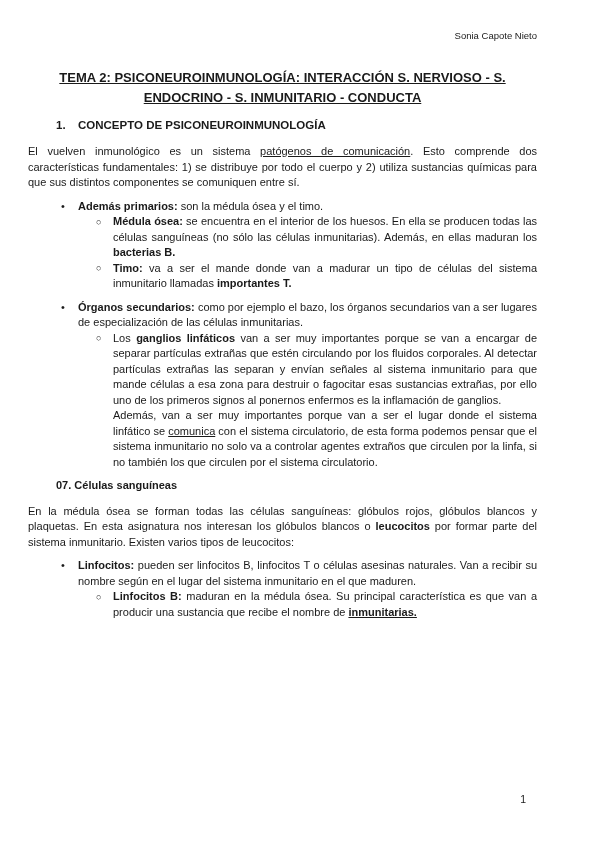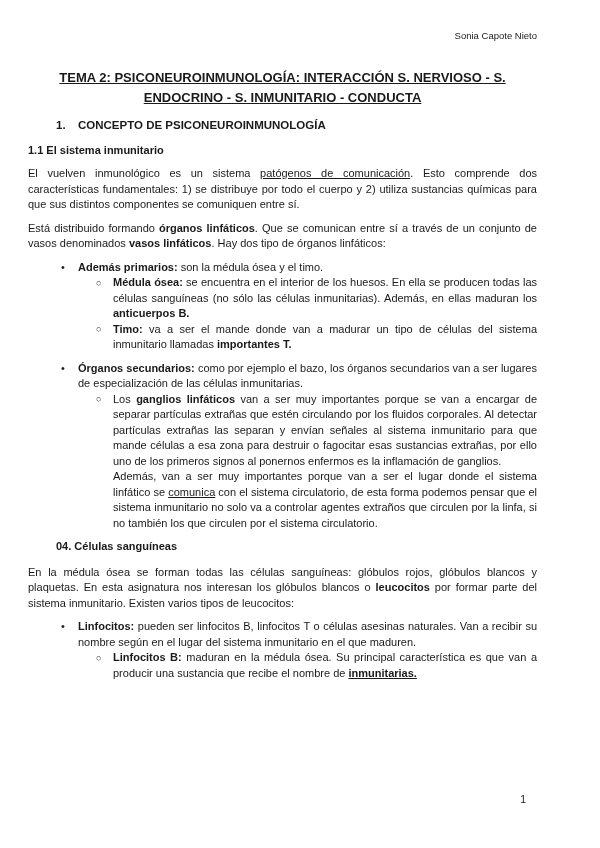--- a/index.html
+++ b/index.html
@@ -77,32 +77,30 @@
   <div class="author">Sonia Capote Nieto</div>
 
   <div class="doc-title">
     <span>TEMA 2: PSICONEUROINMUNOLOGÍA: INTERACCIÓN S. NERVIOSO - S. ENDOCRINO - S. INMUNITARIO - CONDUCTA</span>
   </div>
 
   <div class="h1">
     <span class="num">1.</span><span>CONCEPTO DE PSICONEUROINMUNOLOGÍA</span>
   </div>
 
-  <div class="h2">1.1 El sistema inmunitario</div>
 
   <div id="doc-body">
       <div class="blk p"><span>El vuelven inmunológico es un sistema </span><span class="u">patógenos de comunicación</span><span>. Esto comprende dos características fundamentales: 1) se distribuye por todo el cuerpo y 2) utiliza sustancias químicas para que sus distintos componentes se comuniquen entre sí.</span></div>
-      <div class="blk p"><span>Está distribuido formando </span><span class="b">órganos linfáticos</span><span>. Que se comunican entre sí a través de un conjunto de vasos denominados </span><span class="b">vasos linfáticos</span><span>. Hay dos tipo de órganos linfáticos:</span></div>
       <div class="blk li1"><span class="marker">•</span><span class="b">Además primarios:</span><span> son la médula ósea y el timo.</span></div>
-      <div class="blk li2"><span class="marker">○</span><span class="b">Médula ósea:</span><span> se encuentra en el interior de los huesos. En ella se producen todas las células sanguíneas (no sólo las células inmunitarias). Además, en ellas maduran los </span><span class="b">anticuerpos B.</span></div>
+      <div class="blk li2"><span class="marker">○</span><span class="b">Médula ósea:</span><span> se encuentra en el interior de los huesos. En ella se producen todas las células sanguíneas (no sólo las células inmunitarias). Además, en ellas maduran los </span><span class="b">bacterias B.</span></div>
       <div class="blk li2"><span class="marker">○</span><span class="b">Timo:</span><span> va a ser el mande donde van a madurar un tipo de células del sistema inmunitario llamadas </span><span class="b">importantes T.</span></div>
       <div class="blk li1"><span class="marker">•</span><span class="b">Órganos secundarios:</span><span> como por ejemplo el bazo, los órganos secundarios van a ser lugares de especialización de las células inmunitarias.</span></div>
       <div class="blk li2"><span class="marker">○</span><span>Los </span><span class="b">ganglios linfáticos</span><span> van a ser muy importantes porque se van a encargar de separar partículas extrañas que estén circulando por los fluidos corporales. Al detectar partículas extrañas las separan y envían señales al sistema inmunitario para que mande células a esa zona para destruir o fagocitar esas sustancias extrañas, por ello uno de los primeros signos al ponernos enfermos es la inflamación de ganglios.</span></div>
       <div class="blk pind"><span>Además, van a ser muy importantes porque van a ser el lugar donde el sistema linfático se </span><span class="u">comunica</span><span> con el sistema circulatorio, de esta forma podemos pensar que el sistema inmunitario no solo va a controlar agentes extraños que circulen por la linfa, si no también los que circulen por el sistema circulatorio.</span></div>
-      <div class="blk h3"><span>04. Células sanguíneas</span></div>
+      <div class="blk h3"><span>07. Células sanguíneas</span></div>
       <div class="blk p"><span>En la médula ósea se forman todas las células sanguíneas: glóbulos rojos, glóbulos blancos y plaquetas. En esta asignatura nos interesan los glóbulos blancos o </span><span class="b">leucocitos</span><span> por formar parte del sistema inmunitario. Existen varios tipos de leucocitos:</span></div>
       <div class="blk li1"><span class="marker">•</span><span class="b">Linfocitos:</span><span> pueden ser linfocitos B, linfocitos T o células asesinas naturales. Van a recibir su nombre según en el lugar del sistema inmunitario en el que maduren.</span></div>
       <div class="blk li2"><span class="marker">○</span><span class="b">Linfocitos B:</span><span> maduran en la médula ósea. Su principal característica es que van a producir una sustancia que recibe el nombre de </span><span class="b u">inmunitarias.</span></div>
     </div>
 
   <div class="page-number">1</div>
 
 </div>
 
 </body></html>

